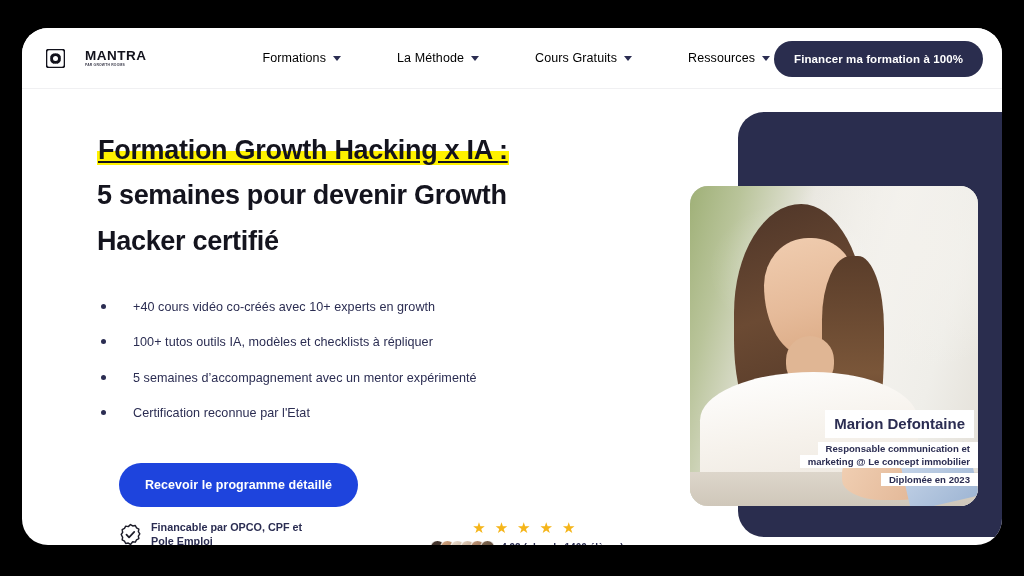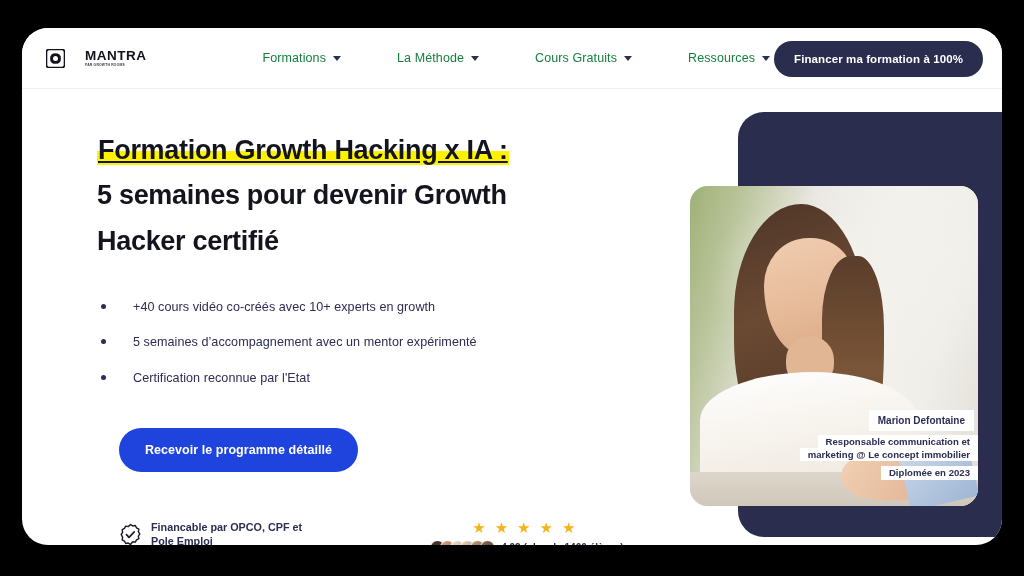--- a/index.html
+++ b/index.html
@@ -53,21 +53,21 @@
   }
 
   
   #main-nav {
     display:flex; align-items:center;
     margin-left:88px;
     gap:0;
   }
   .nav-item {
     display:flex; align-items:center; gap:7px;
-    font-size:12.5px; color:#15803d;
+    font-size:12.5px; color:#000000;
     padding:0 28px;
     cursor:pointer; white-space:nowrap;
     letter-spacing:.1px;
   }
   .caret {
     width:0; height:0;
     border-left:4px solid transparent;
     border-right:4px solid transparent;
     border-top:5px solid #2b2d52;
     flex:none; margin-top:1px;
@@ -260,21 +260,21 @@
     z-index:20;
   }
   .t-line {
     background:#ffffff;
     color:#2b2d52;
     padding:0 8px;
     white-space:nowrap;
     line-height:1.38;
   }
   #t-name {
-    font-size:10px; font-weight:bold;
+    font-size:15px; font-weight:bold;
     padding:4px 9px 3px 9px;
     margin-bottom:4px;
     margin-right:4px;
   }
   .t-role { font-size:9.6px; font-weight:bold; }
   #t-role1 { padding-bottom:0; }
   #t-role2 { padding-top:0; }
   #t-grad {
     font-size:9.6px; font-weight:bold;
     margin-top:5px;
@@ -336,20 +336,24 @@
       <span>Hacker certifié</span>
     </h1>
 
     <ul id="hero-bullets">
       <li>
         <span class="bullet-dot"></span>
         <span>+40 cours vidéo co-créés avec 10+ experts en growth</span>
       </li>
       <li>
         <span class="bullet-dot"></span>
+        <span>100+ tutos outils IA, modèles et checklists à répliquer</span>
+      </li>
+      <li>
+        <span class="bullet-dot"></span>
         <span>5 semaines d’accompagnement avec un mentor expérimenté</span>
       </li>
       <li>
         <span class="bullet-dot"></span>
         <span>Certification reconnue par l'Etat</span>
       </li>
     </ul>
 
     <button id="hero-cta">Recevoir le programme détaillé</button>
   </section>

